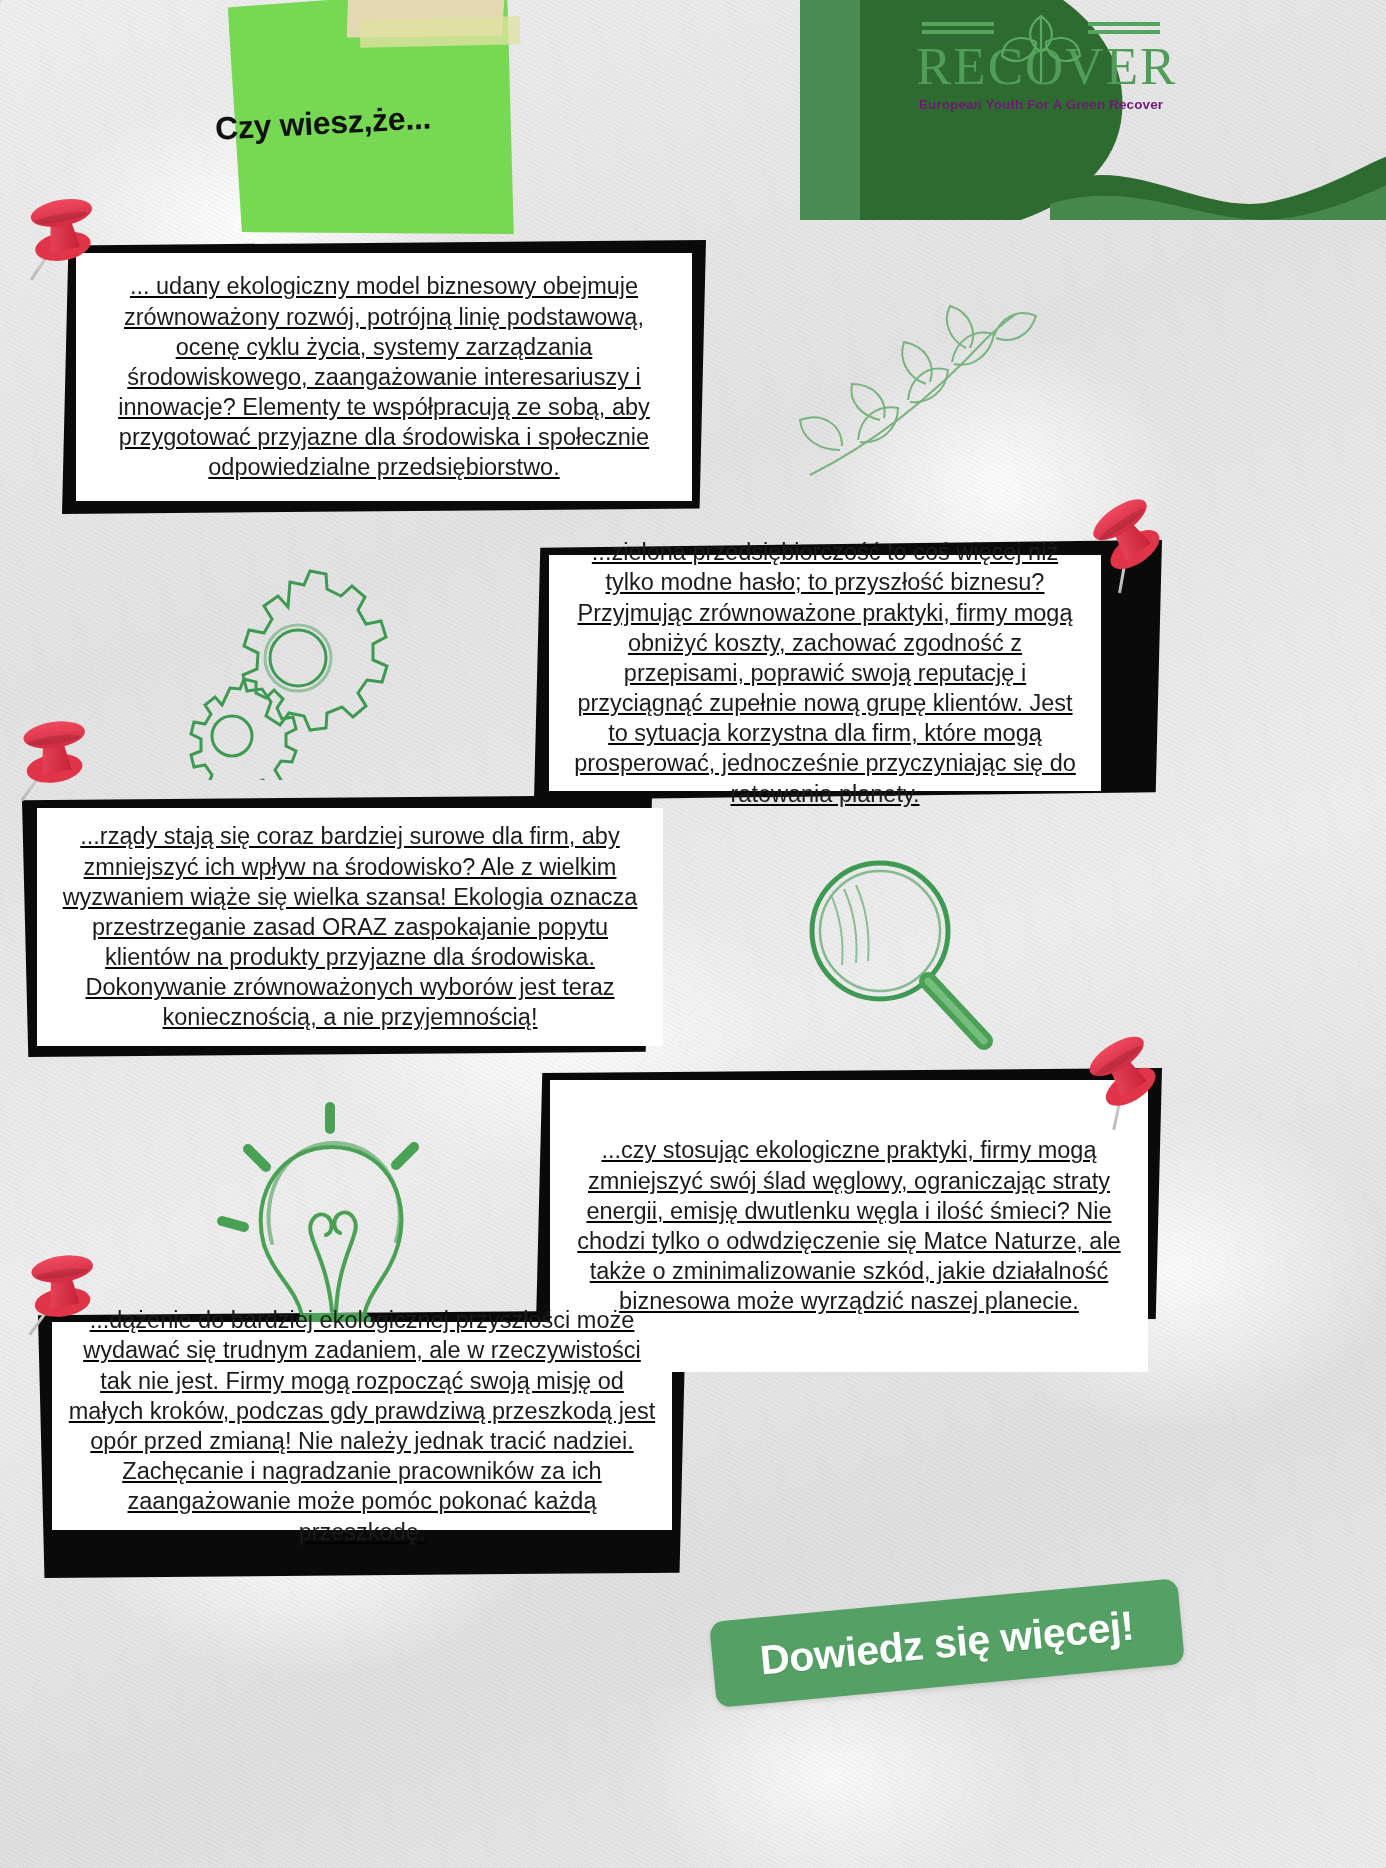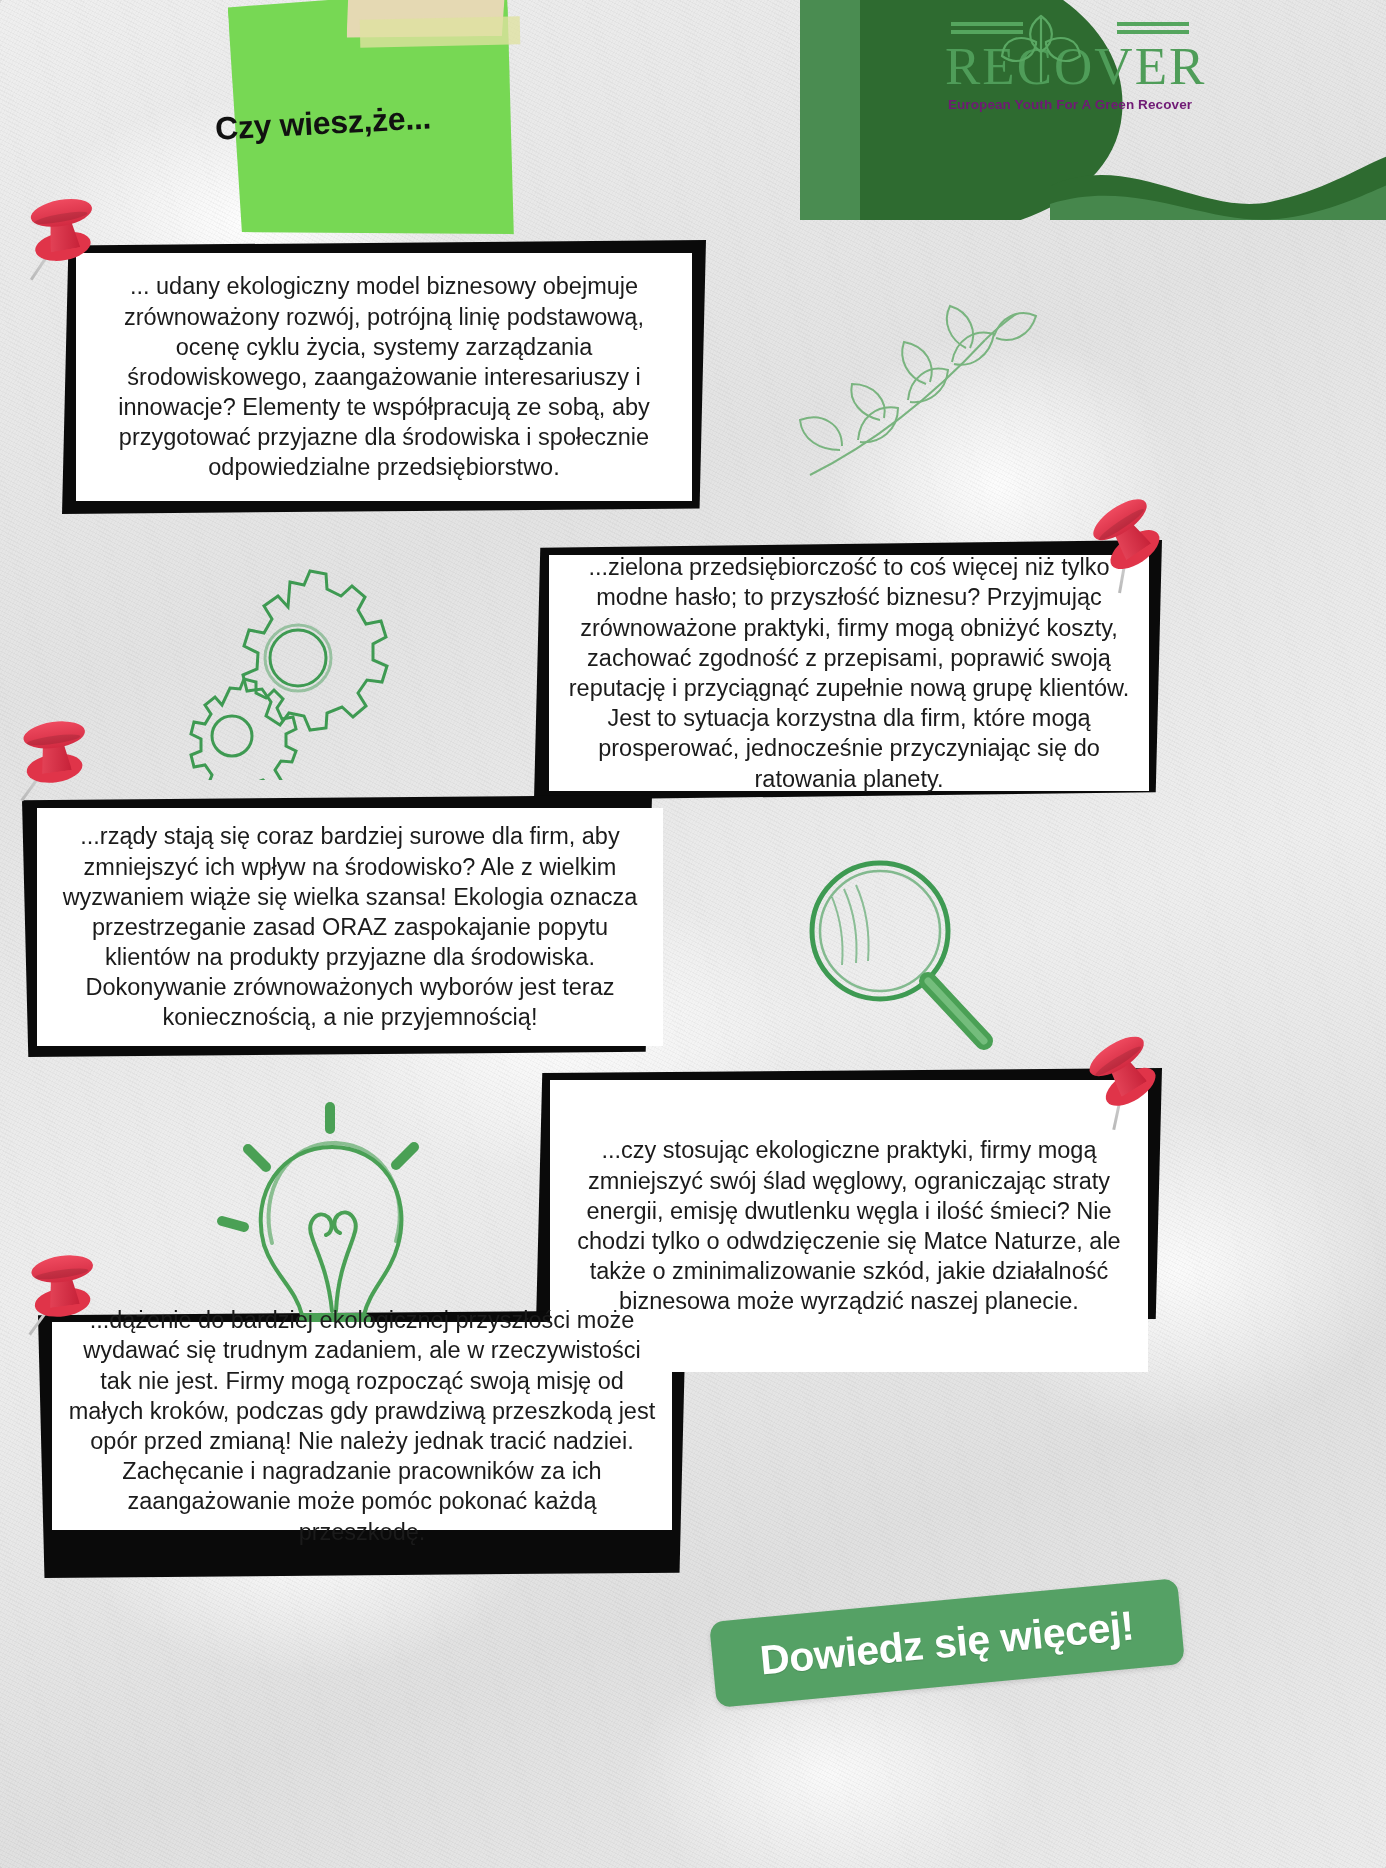--- a/index.html
+++ b/index.html
@@ -26,21 +26,21 @@
   }
   #grain{
     position:absolute;inset:0;opacity:.5;mix-blend-mode:multiply;
     background-image:
       repeating-linear-gradient(27deg, rgba(120,120,120,.10) 0 1px, rgba(0,0,0,0) 1px 4px),
       repeating-linear-gradient(-63deg, rgba(140,140,140,.08) 0 1px, rgba(0,0,0,0) 1px 3px);
   }
 
   
   #logo-block{position:absolute;left:800px;top:-10px;width:600px;height:230px;}
-  #logo-text-wrap{position:absolute;left:116px;top:28px;width:250px;text-align:center;z-index:4;margin-left:29px;}
+  #logo-text-wrap{position:absolute;left:116px;top:28px;width:250px;text-align:center;z-index:4;}
   .logo-rules{display:flex;align-items:center;justify-content:space-between;width:238px;margin:0 auto;}
   .rule{width:72px;}
   .rule div{height:4px;background:#55a55e;margin:4px 0;}
   #logo-word{
     font-family:"Liberation Serif", serif;font-size:53px;letter-spacing:2px;
     color:#4f9d59;line-height:1;margin-top:2px;font-weight:400;
   }
   #logo-tag{
     font-size:13.5px;font-weight:bold;color:#701a75;margin-top:4px;letter-spacing:.1px;
     white-space:nowrap;
@@ -66,21 +66,21 @@
     position:absolute;left:215px;top:105px;z-index:5;
     transform:rotate(-3deg);
     font-size:32px;font-weight:bold;color:#111;letter-spacing:-.3px;
   }
 
   
   .tbox{position:absolute;background:#fff;z-index:6;}
   .tbox .inner{
     position:relative;z-index:2;background:#fff;height:100%;
     display:flex;align-items:center;justify-content:center;
-    padding:10px 16px;box-sizing:border-box;
+    padding:10px 16px;box-sizing:border-box;text-decoration:underline;
   }
   .tbox p{
     margin:0;text-align:center;color:#1b1b1b;
     font-size:23.5px;line-height:1.285;font-weight:400;
   }
   .frame{
     position:absolute;background:#0a0a0a;z-index:1;
   }
 
   
@@ -237,21 +237,21 @@
 <div class="pin" style="left:22px;top:190px;transform:rotate(6deg);">
   <div class="needle"></div>
     <div class="base"></div>
     <div class="stem"></div>
     <div class="cap"></div>
     <div class="capline"></div>
 </div>
 
 <div class="frame" style="left:534px;top:540px;width:628px;height:260px;
      clip-path:polygon(1% 3%,100% 0,99% 97%,0 100%);"></div>
-<div class="tbox" style="left:549px;top:555px;width:600px;height:236px;">
+<div class="tbox" style="left:549px;top:555px;width:552px;height:236px;">
   <div class="inner">
     <p>...zielona przedsiębiorczość to coś więcej niż tylko modne hasło; to przyszłość biznesu? Przyjmując zrównoważone praktyki, firmy mogą obniżyć koszty, zachować zgodność z przepisami, poprawić swoją reputację i przyciągnąć zupełnie nową grupę klientów. Jest to sytuacja korzystna dla firm, które mogą prosperować, jednocześnie przyczyniając się do ratowania planety.</p>
   </div>
 </div>
 <div class="pin" style="left:1090px;top:495px;transform:rotate(-18deg);">
   <div class="needle"></div>
     <div class="base"></div>
     <div class="stem"></div>
     <div class="cap"></div>
     <div class="capline"></div>

